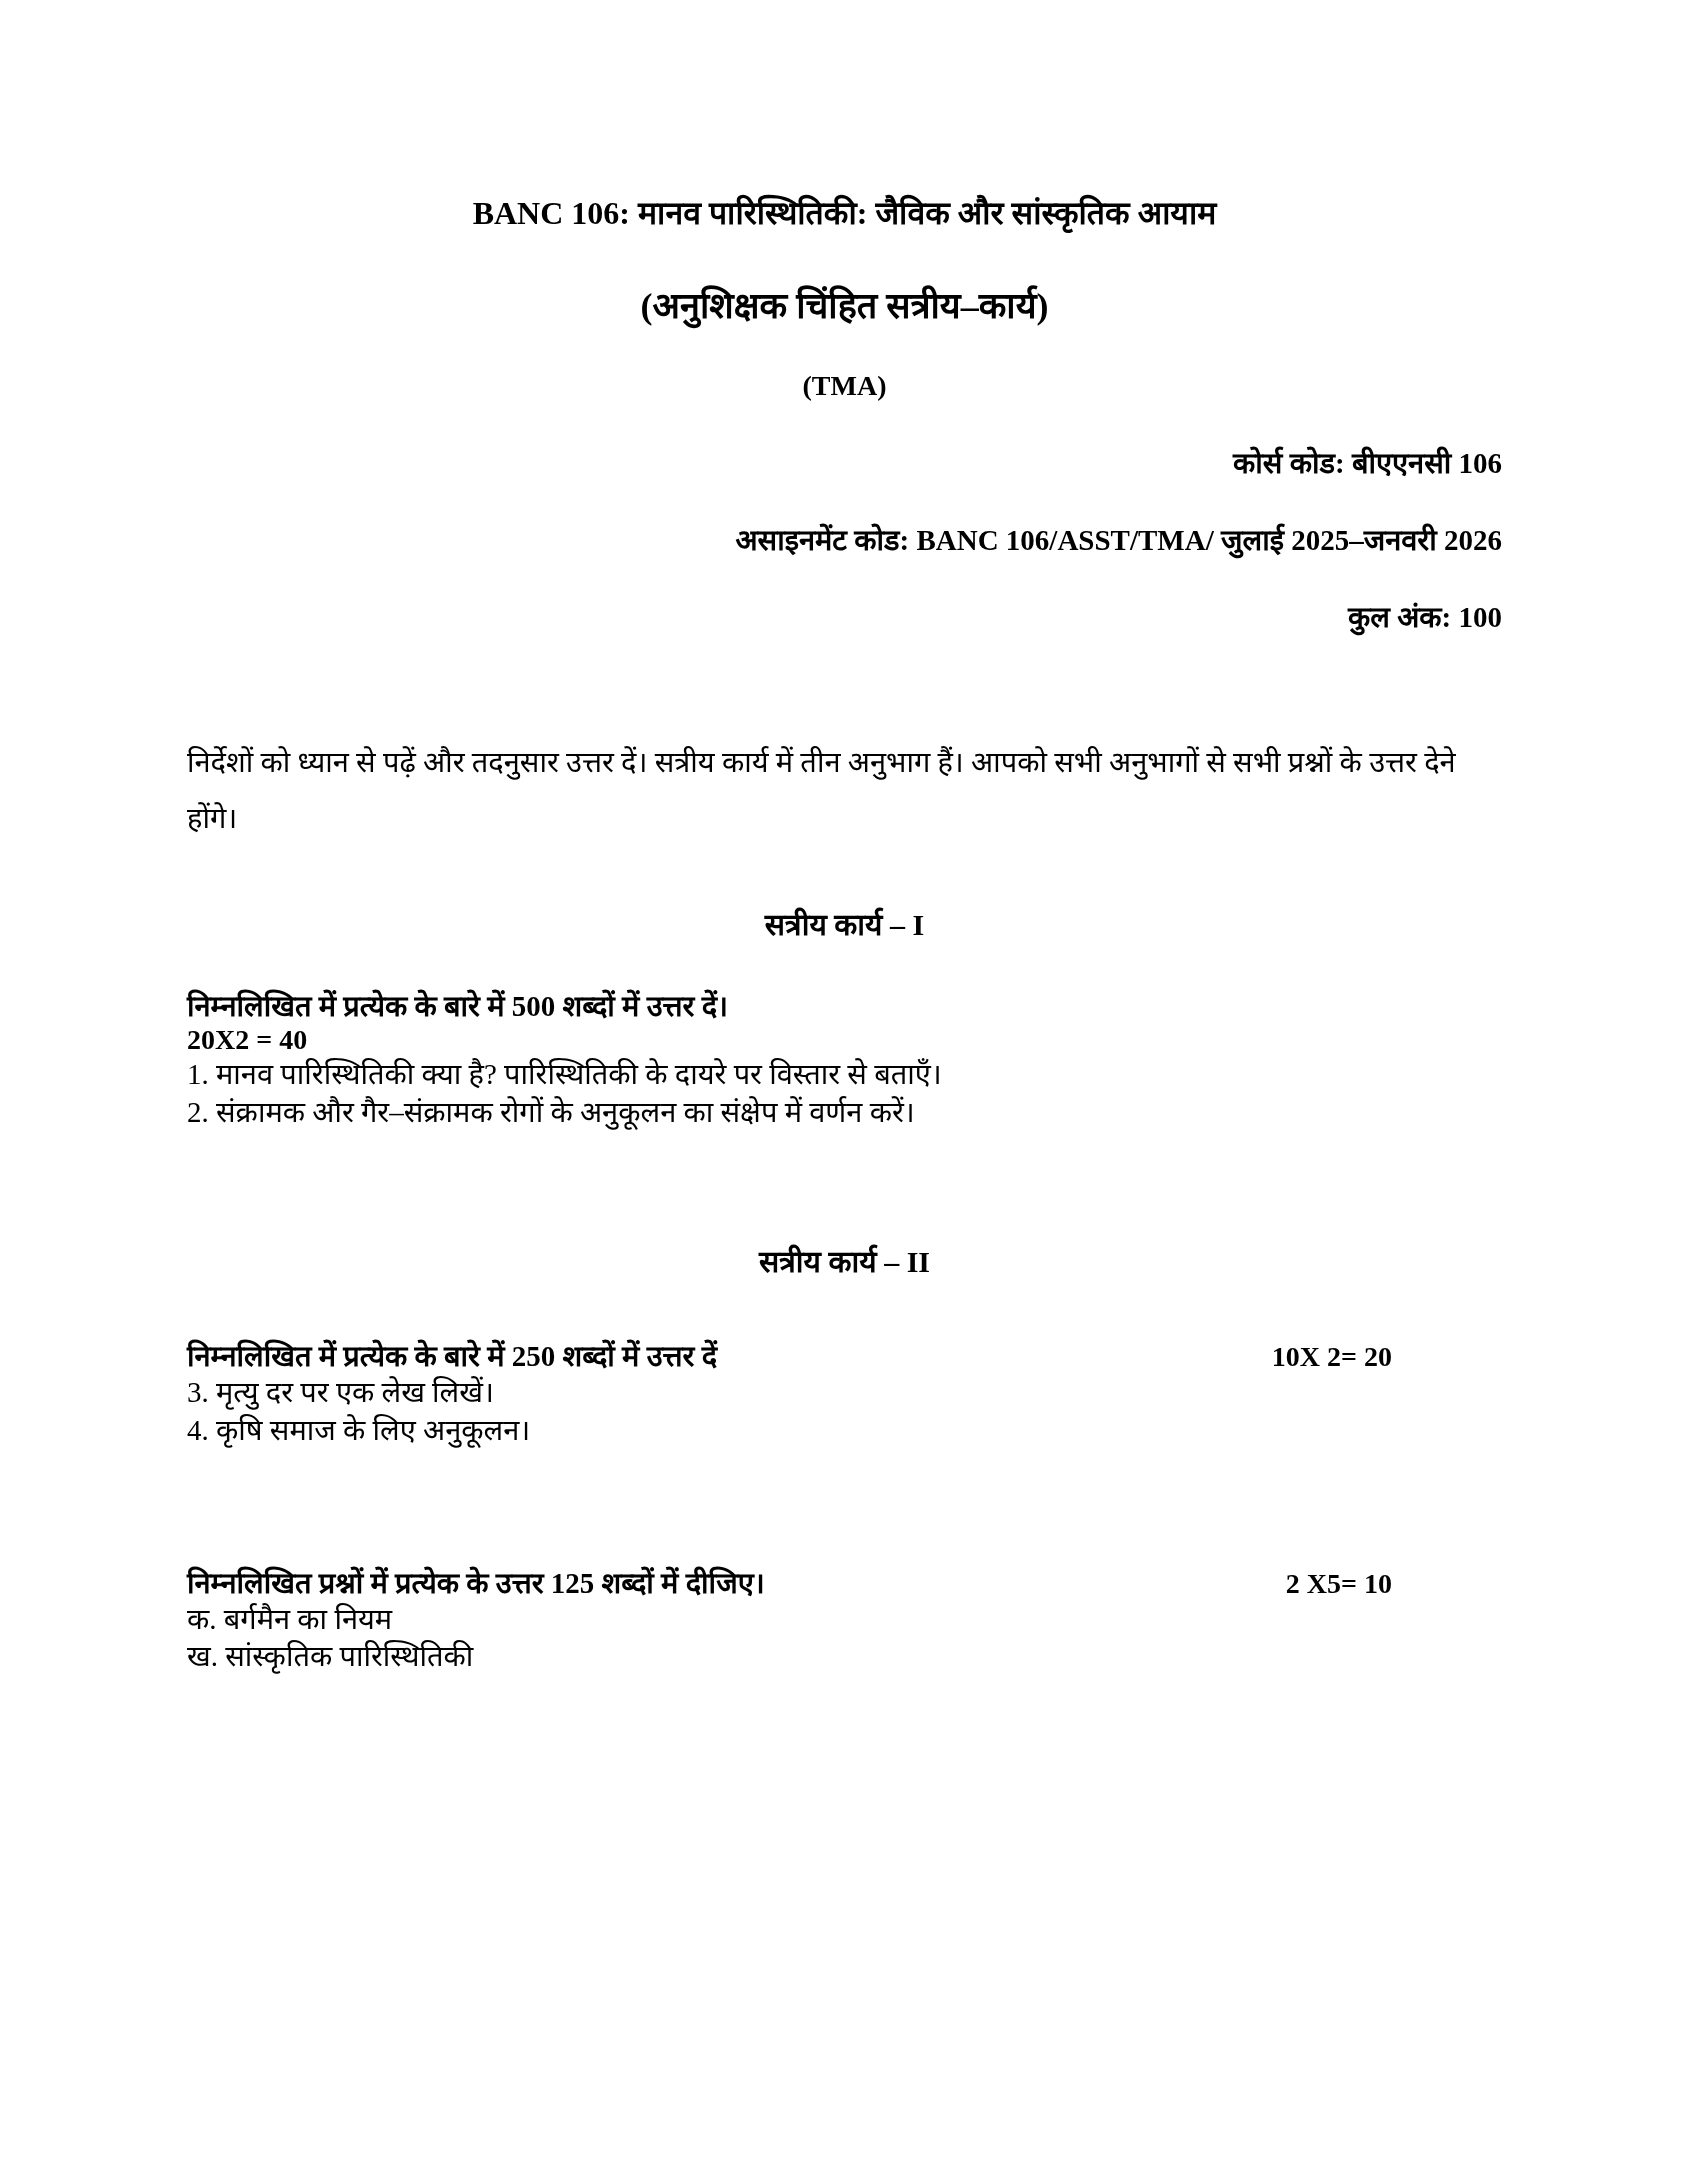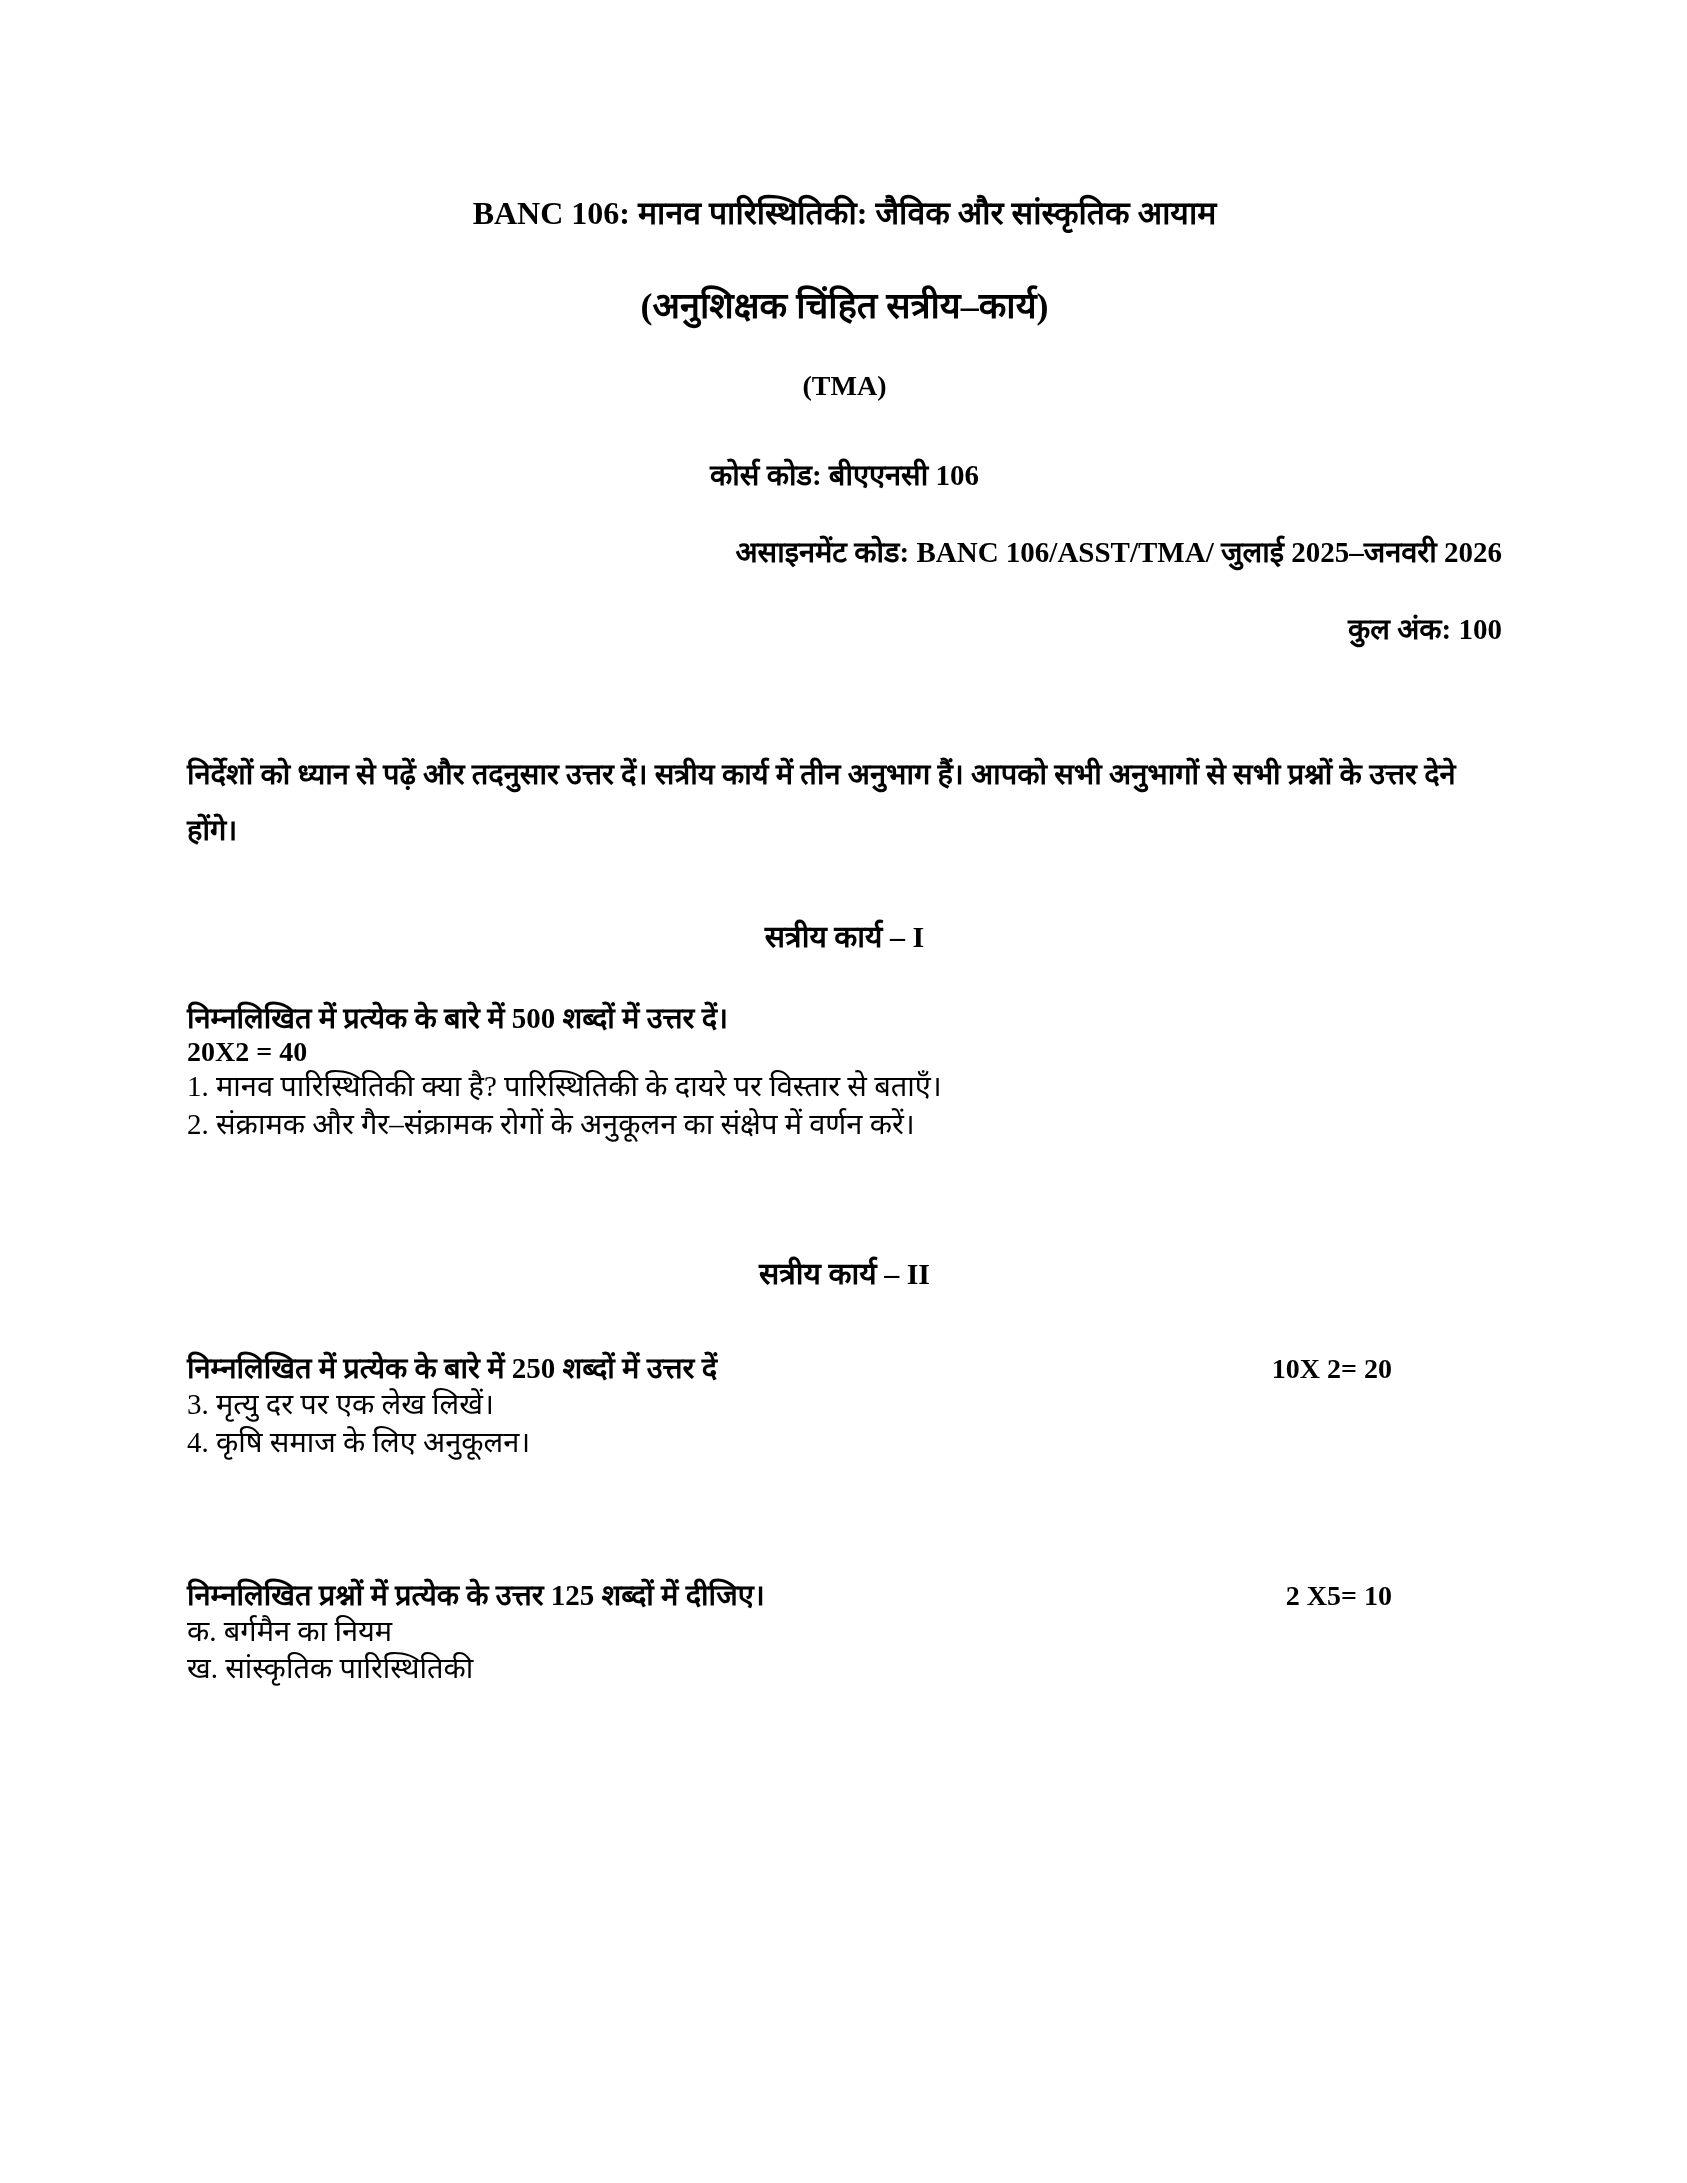--- a/index.html
+++ b/index.html
@@ -36,27 +36,27 @@
     font-size: 28px;
     margin-top: 41px;
   }
   .header-right {
     text-align: right;
     font-weight: bold;
   }
   .header-right .hr-line {
     font-size: 29px;
   }
-  .hr-course     { margin-top: 52px; text-align: center; }
+  .hr-course     { margin-top: 40px; }
   .hr-assignment { margin-top: 38px; }
   .hr-total      { margin-top: 38px; }
 
   .instructions {
     margin-top: 99px;
-    font-weight: bold;
+    font-weight: normal;
     font-size: 29px;
     line-height: 1.95;
     text-align: left;
     max-width: 1320px;
   }
   .section-heading {
     text-align: center;
     font-weight: bold;
     font-size: 30px;
   }

